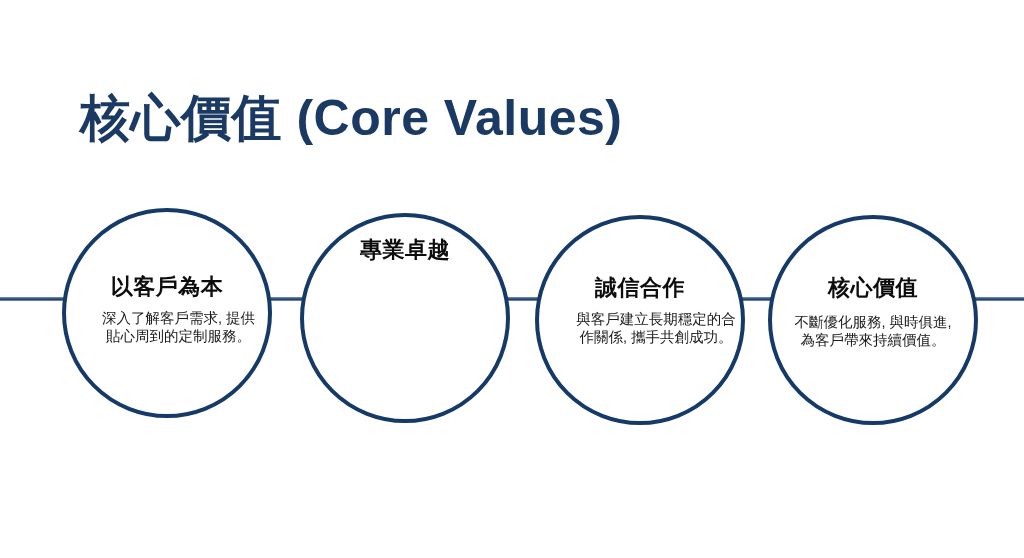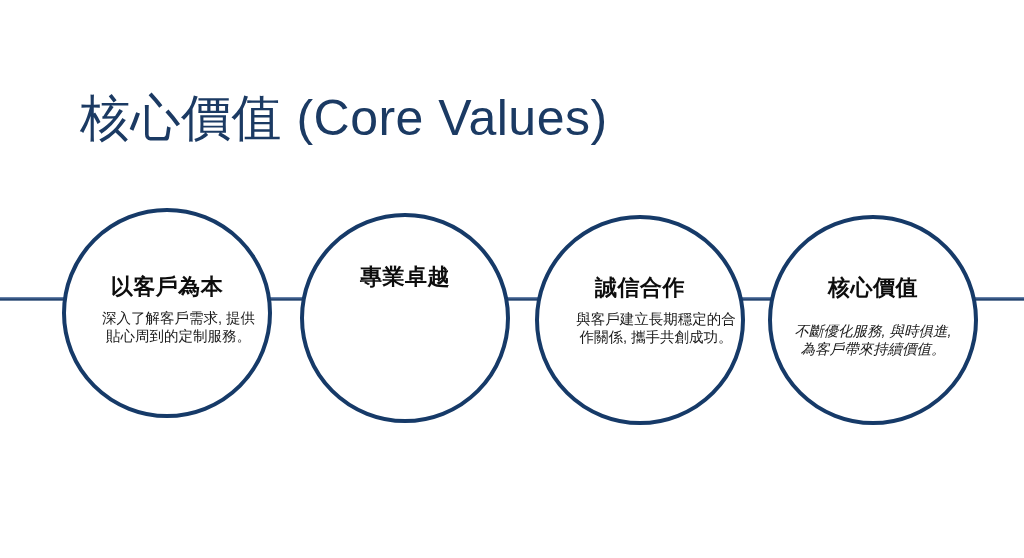--- a/index.html
+++ b/index.html
@@ -20,21 +20,21 @@
     background: #ffffff;
   }
 
   
   .slide-title {
     position: absolute;
     left: 80px;
     top: 52px;
     font-size: 50px;
     line-height: 64px;
-    font-weight: 400;
+    font-weight: 700;
     color: #1b3a63;
     letter-spacing: 0.5px;
     white-space: nowrap;
     text-align: right;
   }
 
   
   .connector-track {
     position: absolute;
     left: 0;
@@ -86,28 +86,28 @@
     color: #1a1a1a;
     font-weight: 400;
     padding: 0 18px;
     word-break: break-all;
   }
 
   
   .c1 .circle-heading { margin-top: 62px; }
   .c1 .circle-body    { margin-top: 9px; width: 162px; padding: 0; margin-left: 23px; }
 
-  .c2 .circle-heading { margin-top: 47px; }
+  .c2 .circle-heading { margin-top: 20px; }
   .c2 .circle-body    { margin-top: 9px; width: 158px; padding: 0; }
 
   .c3 .circle-heading { margin-top: 56px; }
   .c3 .circle-body    { margin-top: 9px; width: 162px; padding: 0; margin-left: 32px; }
 
   .c4 .circle-heading { margin-top: 56px; }
-  .c4 .circle-body    { margin-top: 21px; width: 166px; padding: 0; font-style: italic; }
+  .c4 .circle-body    { margin-top: 12px; width: 166px; padding: 0; }
 </style>
 </head>
 <body>
 
 <div class="slide">
 
   <h1 class="slide-title">核心價值 (Core Values)</h1>
 
   <div class="connector-track"></div>
 

